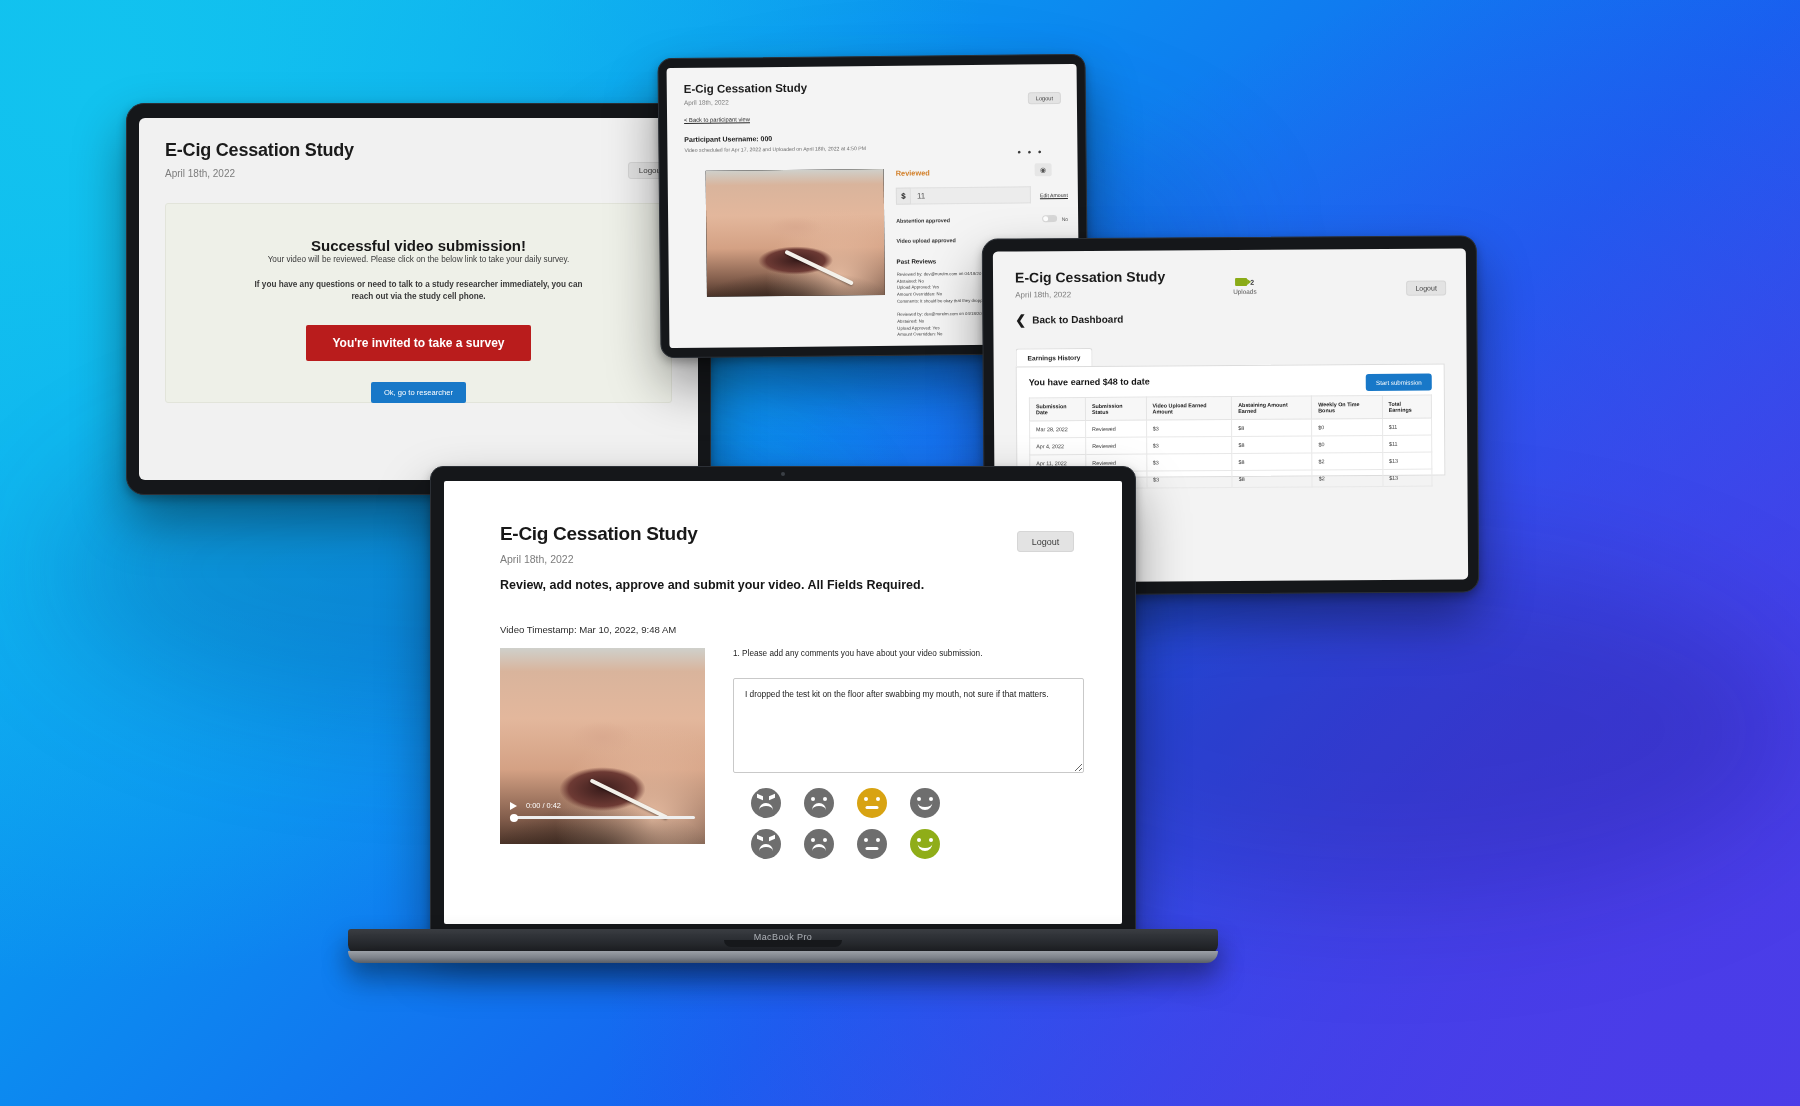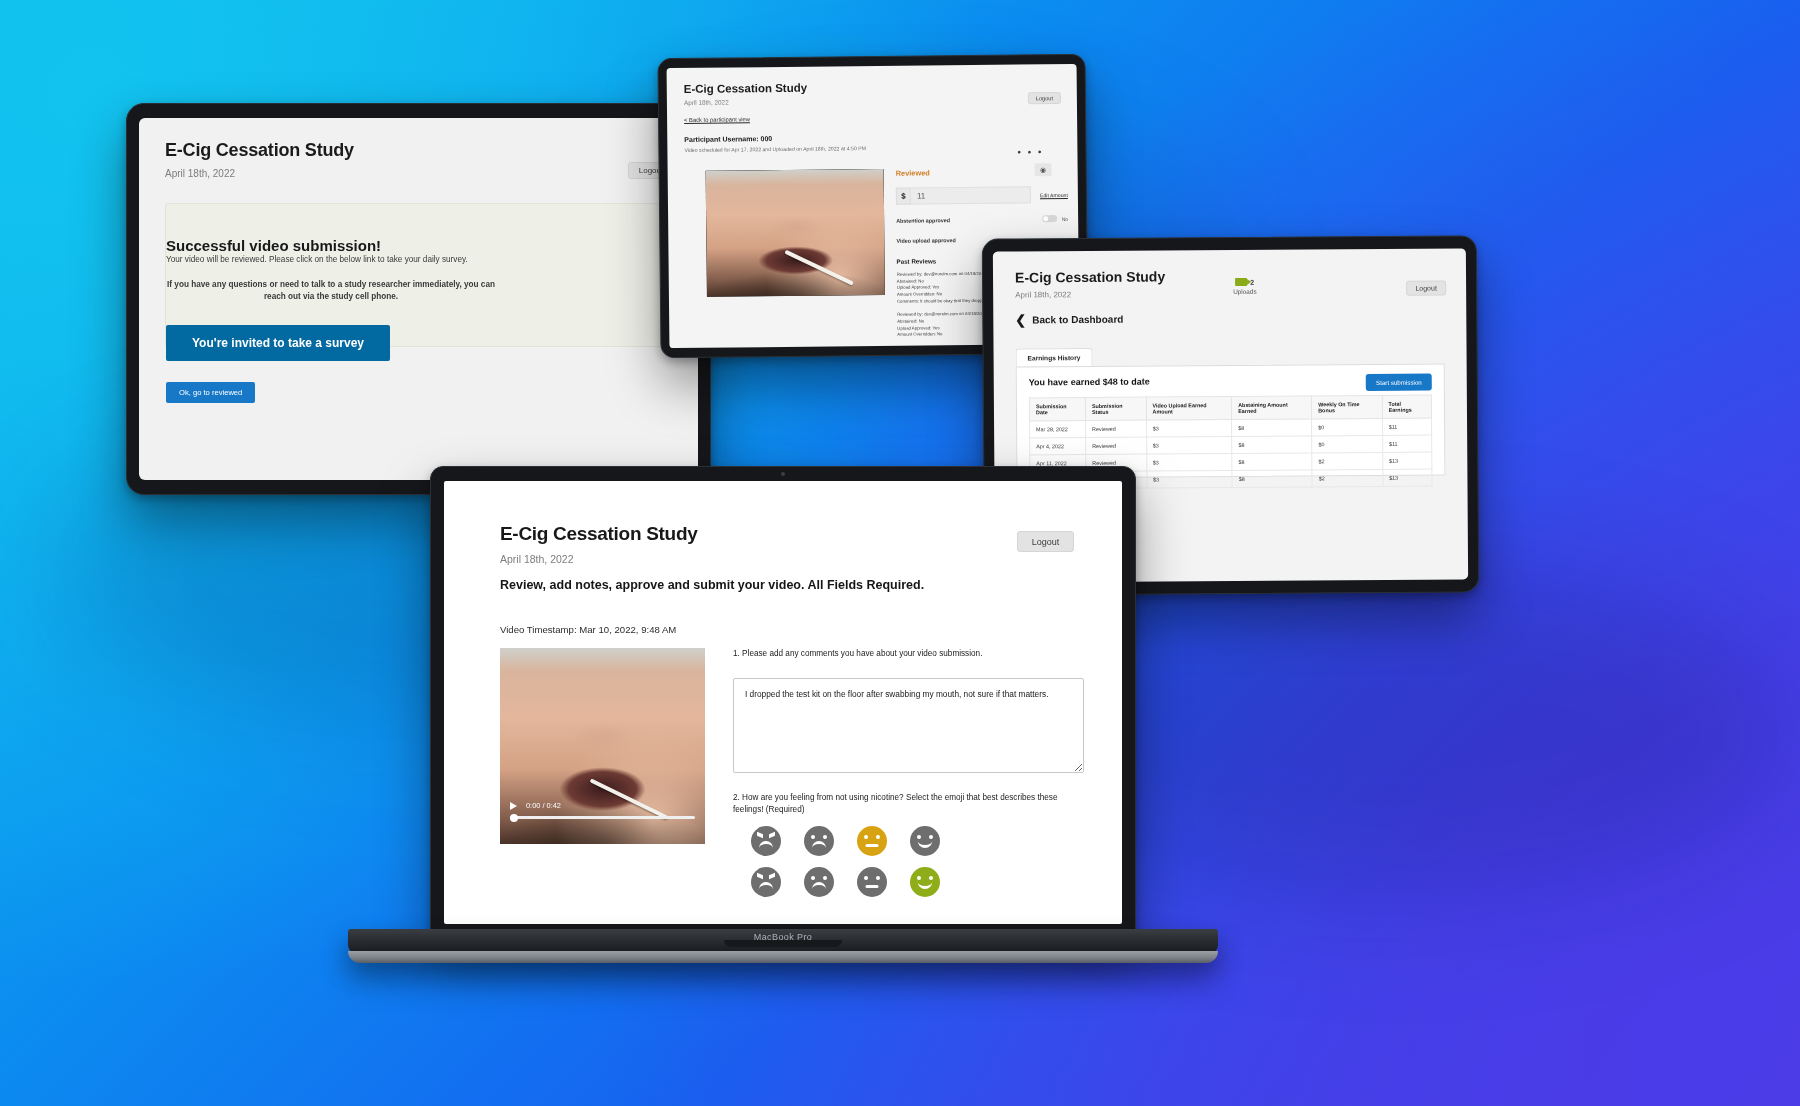--- a/index.html
+++ b/index.html
@@ -27,26 +27,26 @@
   #tablet-left{left:126px;top:103px;width:585px;height:392px;}
   #tablet-left .bezel{width:100%;height:100%;border-radius:18px;padding:14px 12px;}
   #tablet-left .screen{width:100%;height:100%;border-radius:6px;}
   .t1-pad{padding:22px 26px 0 26px;}
   .t1-title{font-size:18px;font-weight:700;color:#1b1b1b;letter-spacing:-.2px;}
   .t1-date{font-size:10px;color:#7d7d7d;margin-top:7px;}
   .logout{position:absolute;background:#e3e3e3;border:1px solid #d6d6d6;border-radius:3px;
           color:#3c3c3c;display:flex;align-items:center;justify-content:center;}
   #t1-logout{right:24px;top:44px;width:46px;height:17px;font-size:8px;}
   .t1-card{margin:24px 26px 0 26px;background:#eef0e8;border:1px solid #e2e4da;border-radius:3px;
-           height:144px;display:flex;flex-direction:column;align-items:flex-start;justify-content:flex-start;
+           height:200px;display:flex;flex-direction:column;align-items:center;justify-content:flex-start;
            padding-top:33px;}
   .t1-h2{font-size:15px;font-weight:700;color:#181818;}
   .t1-p{font-size:8.2px;color:#3a3a3a;text-align:center;max-width:340px;line-height:1.45;}
   .t1-p.b{font-weight:700;margin-top:13px;max-width:330px;}
-  .t1-cta{margin-top:22px;background:#0369a1;color:#fff;font-size:12px;font-weight:700;
+  .t1-cta{margin-top:22px;background:#b91c1c;color:#fff;font-size:12px;font-weight:700;
           padding:11px 26px;border-radius:2px;}
   .t1-ok{margin-top:21px;background:#1878c8;color:#fff;font-size:7.6px;padding:6px 13px;border-radius:2px;}
 
   
   #tablet-top{left:659px;top:56px;width:428px;height:300px;transform:rotate(-0.6deg);}
   #tablet-top .bezel{width:100%;height:100%;border-radius:14px;padding:9px 8px;}
   #tablet-top .screen{width:100%;height:100%;border-radius:4px;background:#f4f4f4;}
   .t2-pad{padding:15px 17px 0 17px;}
   .t2-title{font-size:11.5px;font-weight:700;color:#1b1b1b;}
   .t2-date{font-size:6.4px;color:#7d7d7d;margin-top:4px;}
@@ -180,21 +180,21 @@
       <div class="t1-pad">
         <div class="t1-title">E-Cig Cessation Study</div>
         <div class="t1-date">April 18th, 2022</div>
       </div>
       <div class="logout" id="t1-logout">Logout</div>
       <div class="t1-card">
         <div class="t1-h2">Successful video submission!</div>
         <div class="t1-p">Your video will be reviewed. Please click on the below link to take your daily survey.</div>
         <div class="t1-p b">If you have any questions or need to talk to a study researcher immediately, you can reach out via the study cell phone.</div>
         <div class="t1-cta">You're invited to take a survey</div>
-        <div class="t1-ok">Ok, go to reviewed</div>
+        <div class="t1-ok">Ok, go to researcher</div>
       </div>
     </div>
   </div>
 </div>
 
 <div class="device" id="tablet-top">
   <div class="bezel">
     <div class="screen">
       <div class="t2-pad">
         <div class="t2-title">E-Cig Cessation Study</div>
@@ -346,21 +346,20 @@
               <div class="vid-bar">
                 <span class="vid-knob"></span>
               </div>
             </div>
           </div>
 
           <div class="lp-right">
             <div class="q">1. Please add any comments you have about your video submission.</div>
             <textarea class="lp-ta" placeholder="Add your comments" style="">I dropped the test kit on the floor after swabbing my mouth, not sure if that matters.</textarea>
 
-            <div class="q q2">2. How are you feeling from not using nicotine? Select the emoji that best describes these feelings! (Required)</div>
             <div class="emoji-row">
               <div class="emoji ang">
                 <span class="ey l"></span>
                 <span class="ey r"></span>
                 <span class="mo frown"></span>
               </div>
               <div class="emoji">
                 <span class="ey l"></span>
                 <span class="ey r"></span>
                 <span class="mo frown"></span>

